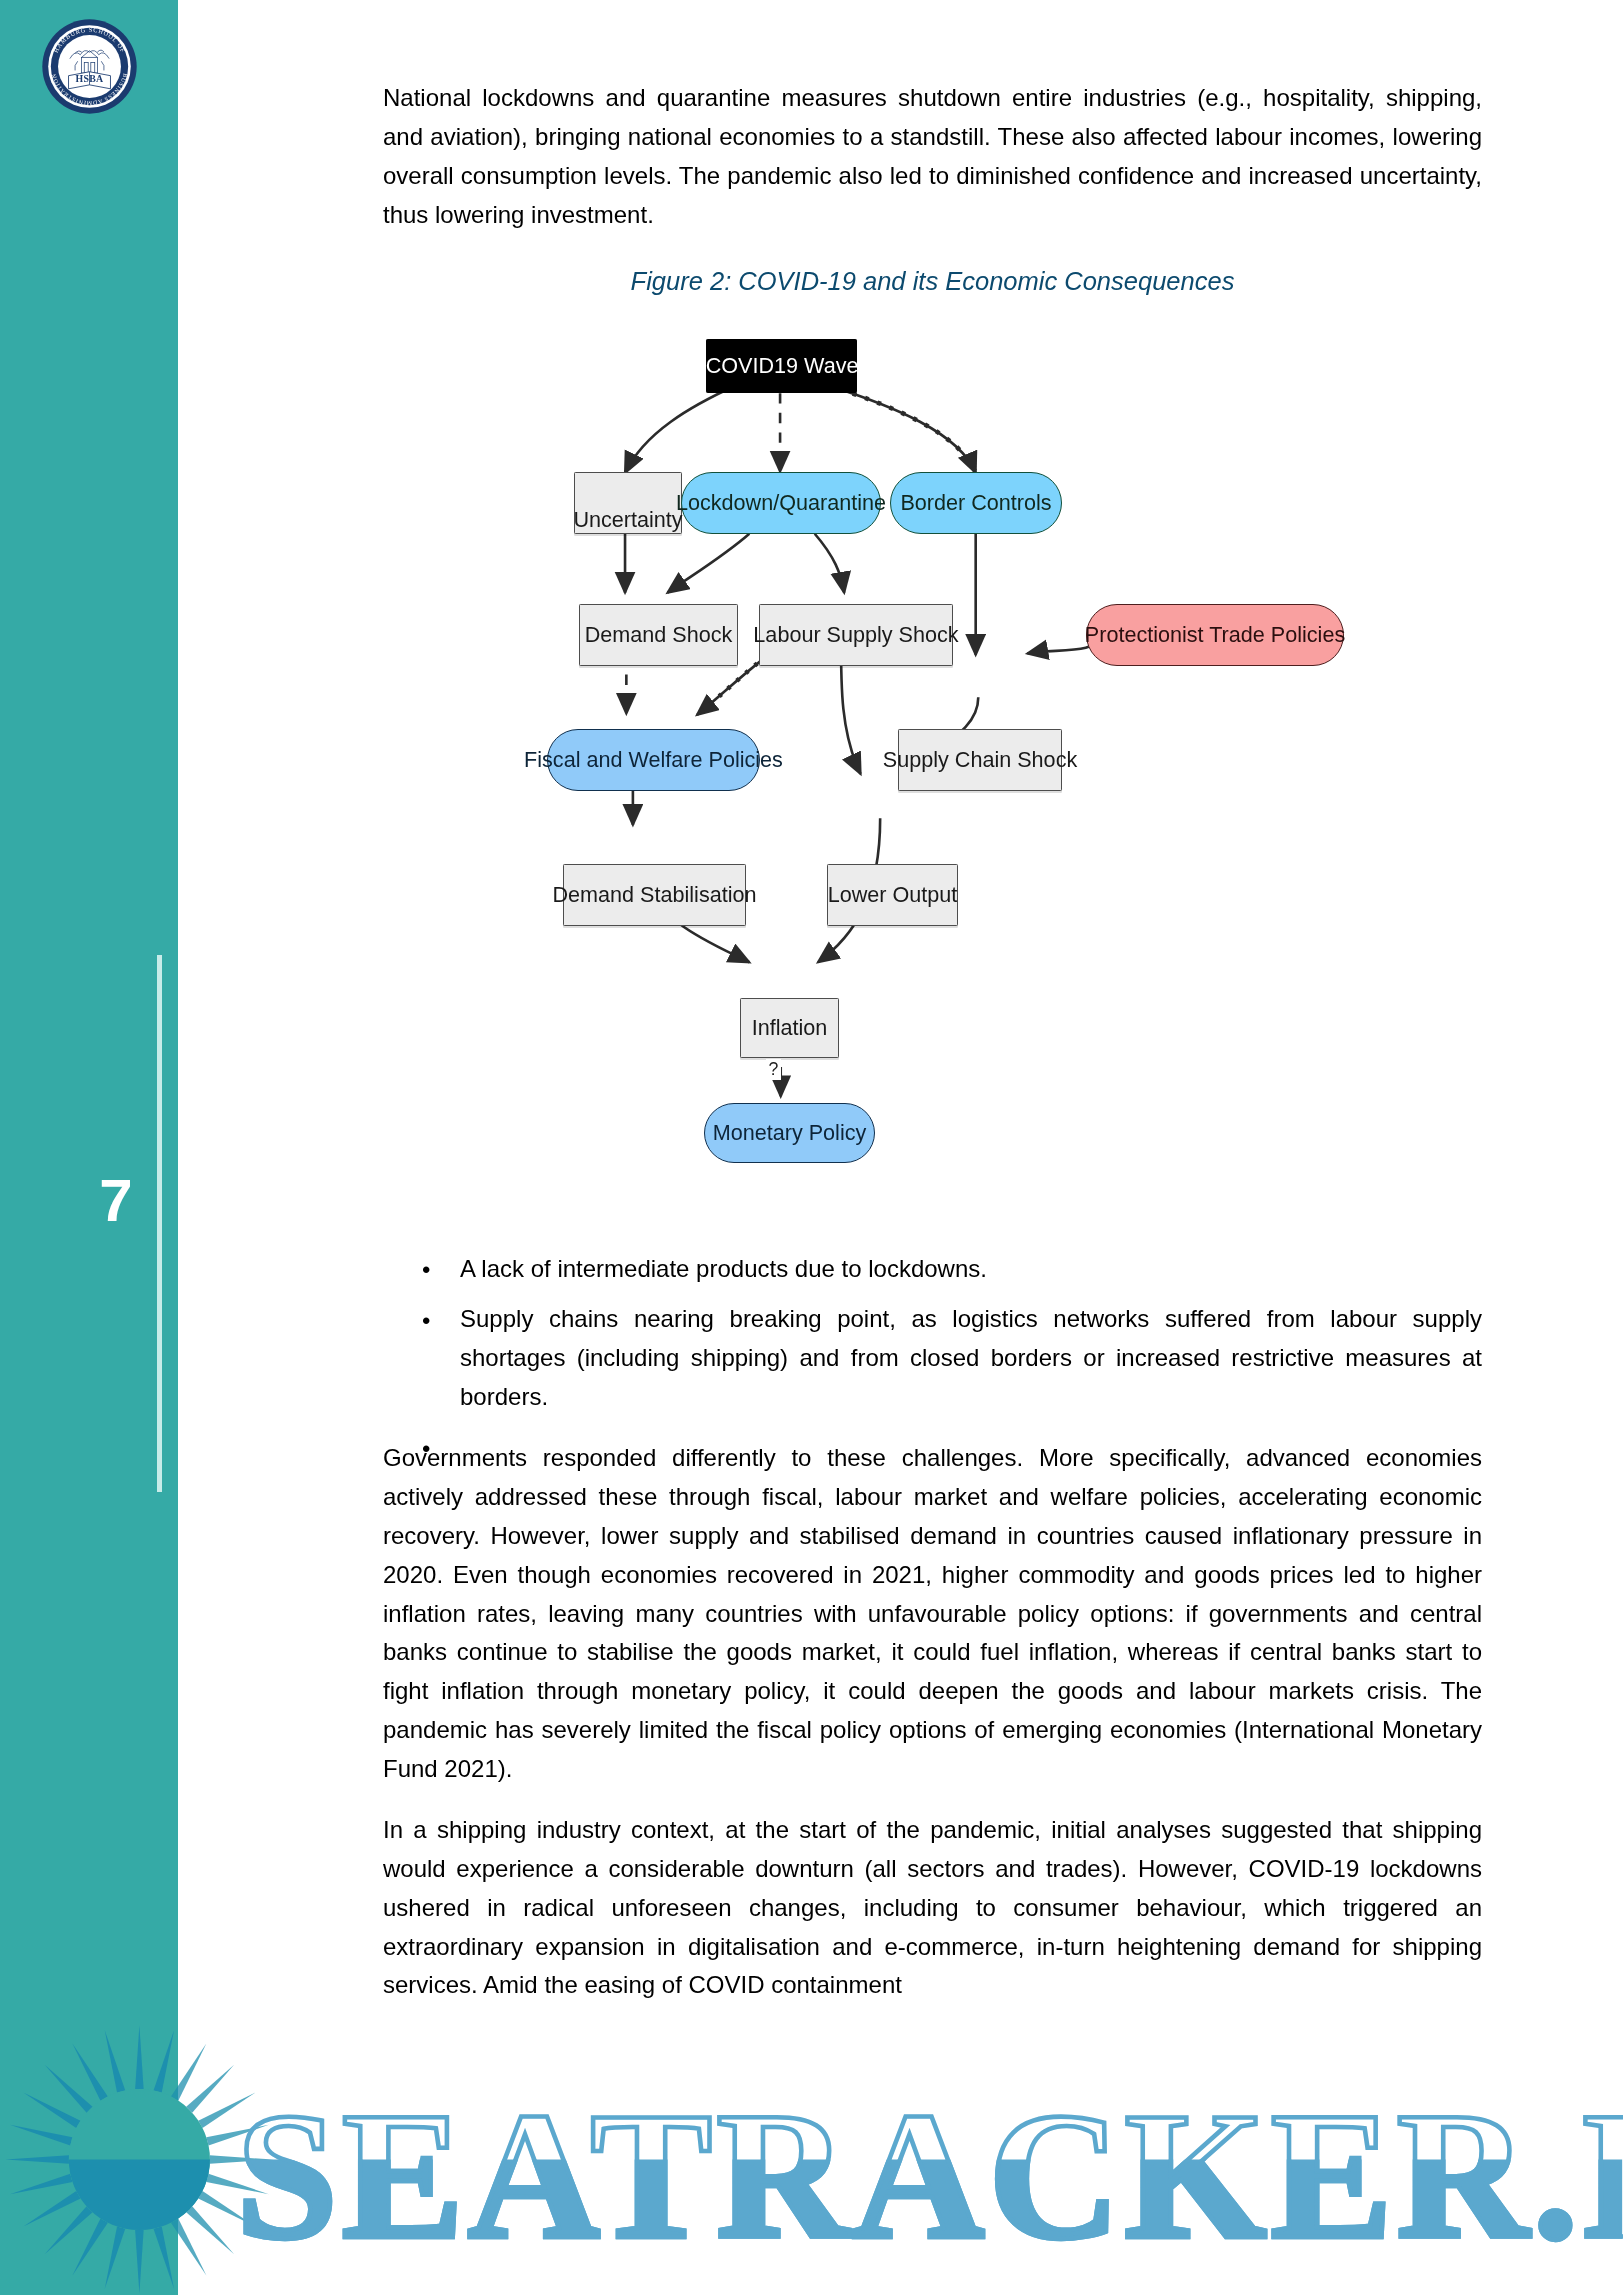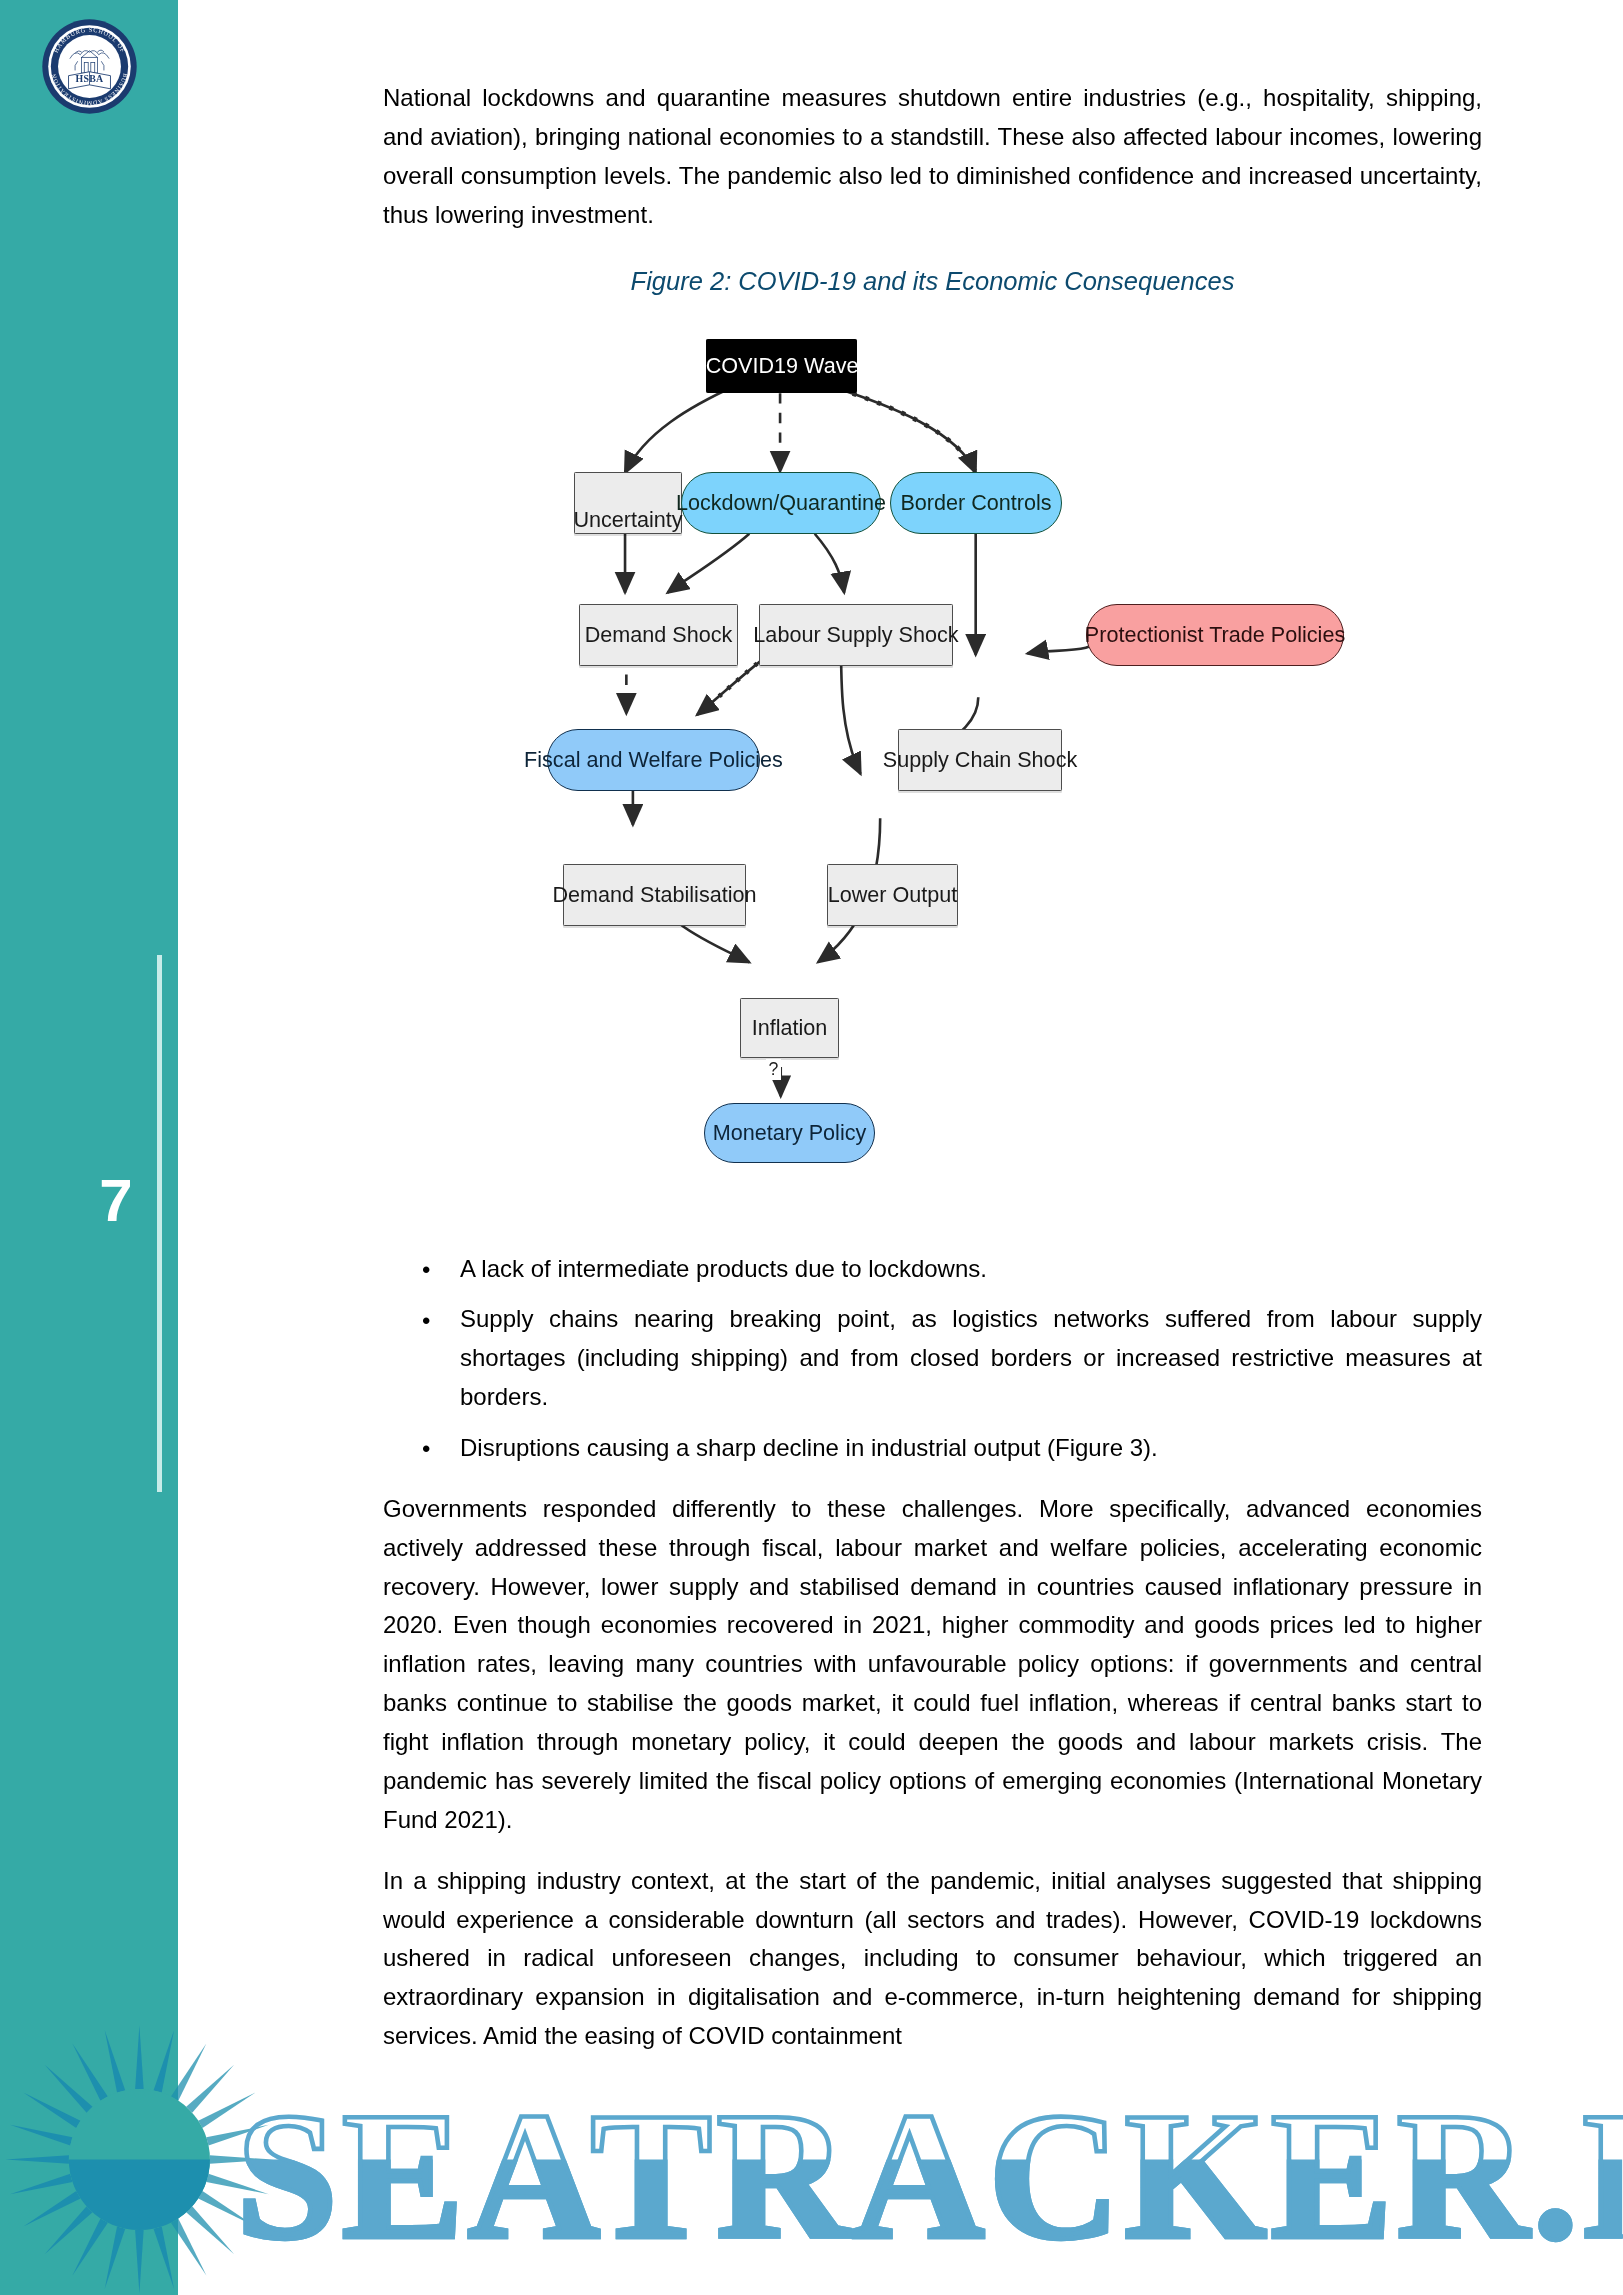--- a/index.html
+++ b/index.html
@@ -262,21 +262,20 @@
     <li>
       <span class="dot">•</span>
       <span>A lack of intermediate products due to lockdowns.</span>
     </li>
     <li>
       <span class="dot">•</span>
       <span>Supply chains nearing breaking point, as logistics networks suffered from labour supply shortages (including shipping) and from closed borders or increased restrictive measures at borders.</span>
     </li>
     <li>
       <span class="dot">•</span>
-      <span>Disruptions causing a sharp decline in industrial output (Figure 3).</span>
     </li>
   </ul>
 
   <p class="body">Governments responded differently to these challenges. More specifically, advanced economies actively addressed these through fiscal, labour market and welfare policies, accelerating economic recovery. However, lower supply and stabilised demand in countries caused inflationary pressure in 2020. Even though economies recovered in 2021, higher commodity and goods prices led to higher inflation rates, leaving many countries with unfavourable policy options: if governments and central banks continue to stabilise the goods market, it could fuel inflation, whereas if central banks start to fight inflation through monetary policy, it could deepen the goods and labour markets crisis. The pandemic has severely limited the fiscal policy options of emerging economies (International Monetary Fund 2021).</p>
 
   <p class="body">In a shipping industry context, at the start of the pandemic, initial analyses suggested that shipping would experience a considerable downturn (all sectors and trades). However, COVID-19 lockdowns ushered in radical unforeseen changes, including to consumer behaviour, which triggered an extraordinary expansion in digitalisation and e-commerce, in-turn heightening demand for shipping services. Amid the easing of COVID containment</p>
 
 </div>
 
 <svg class="watermark" viewBox="0 0 2481 430">

